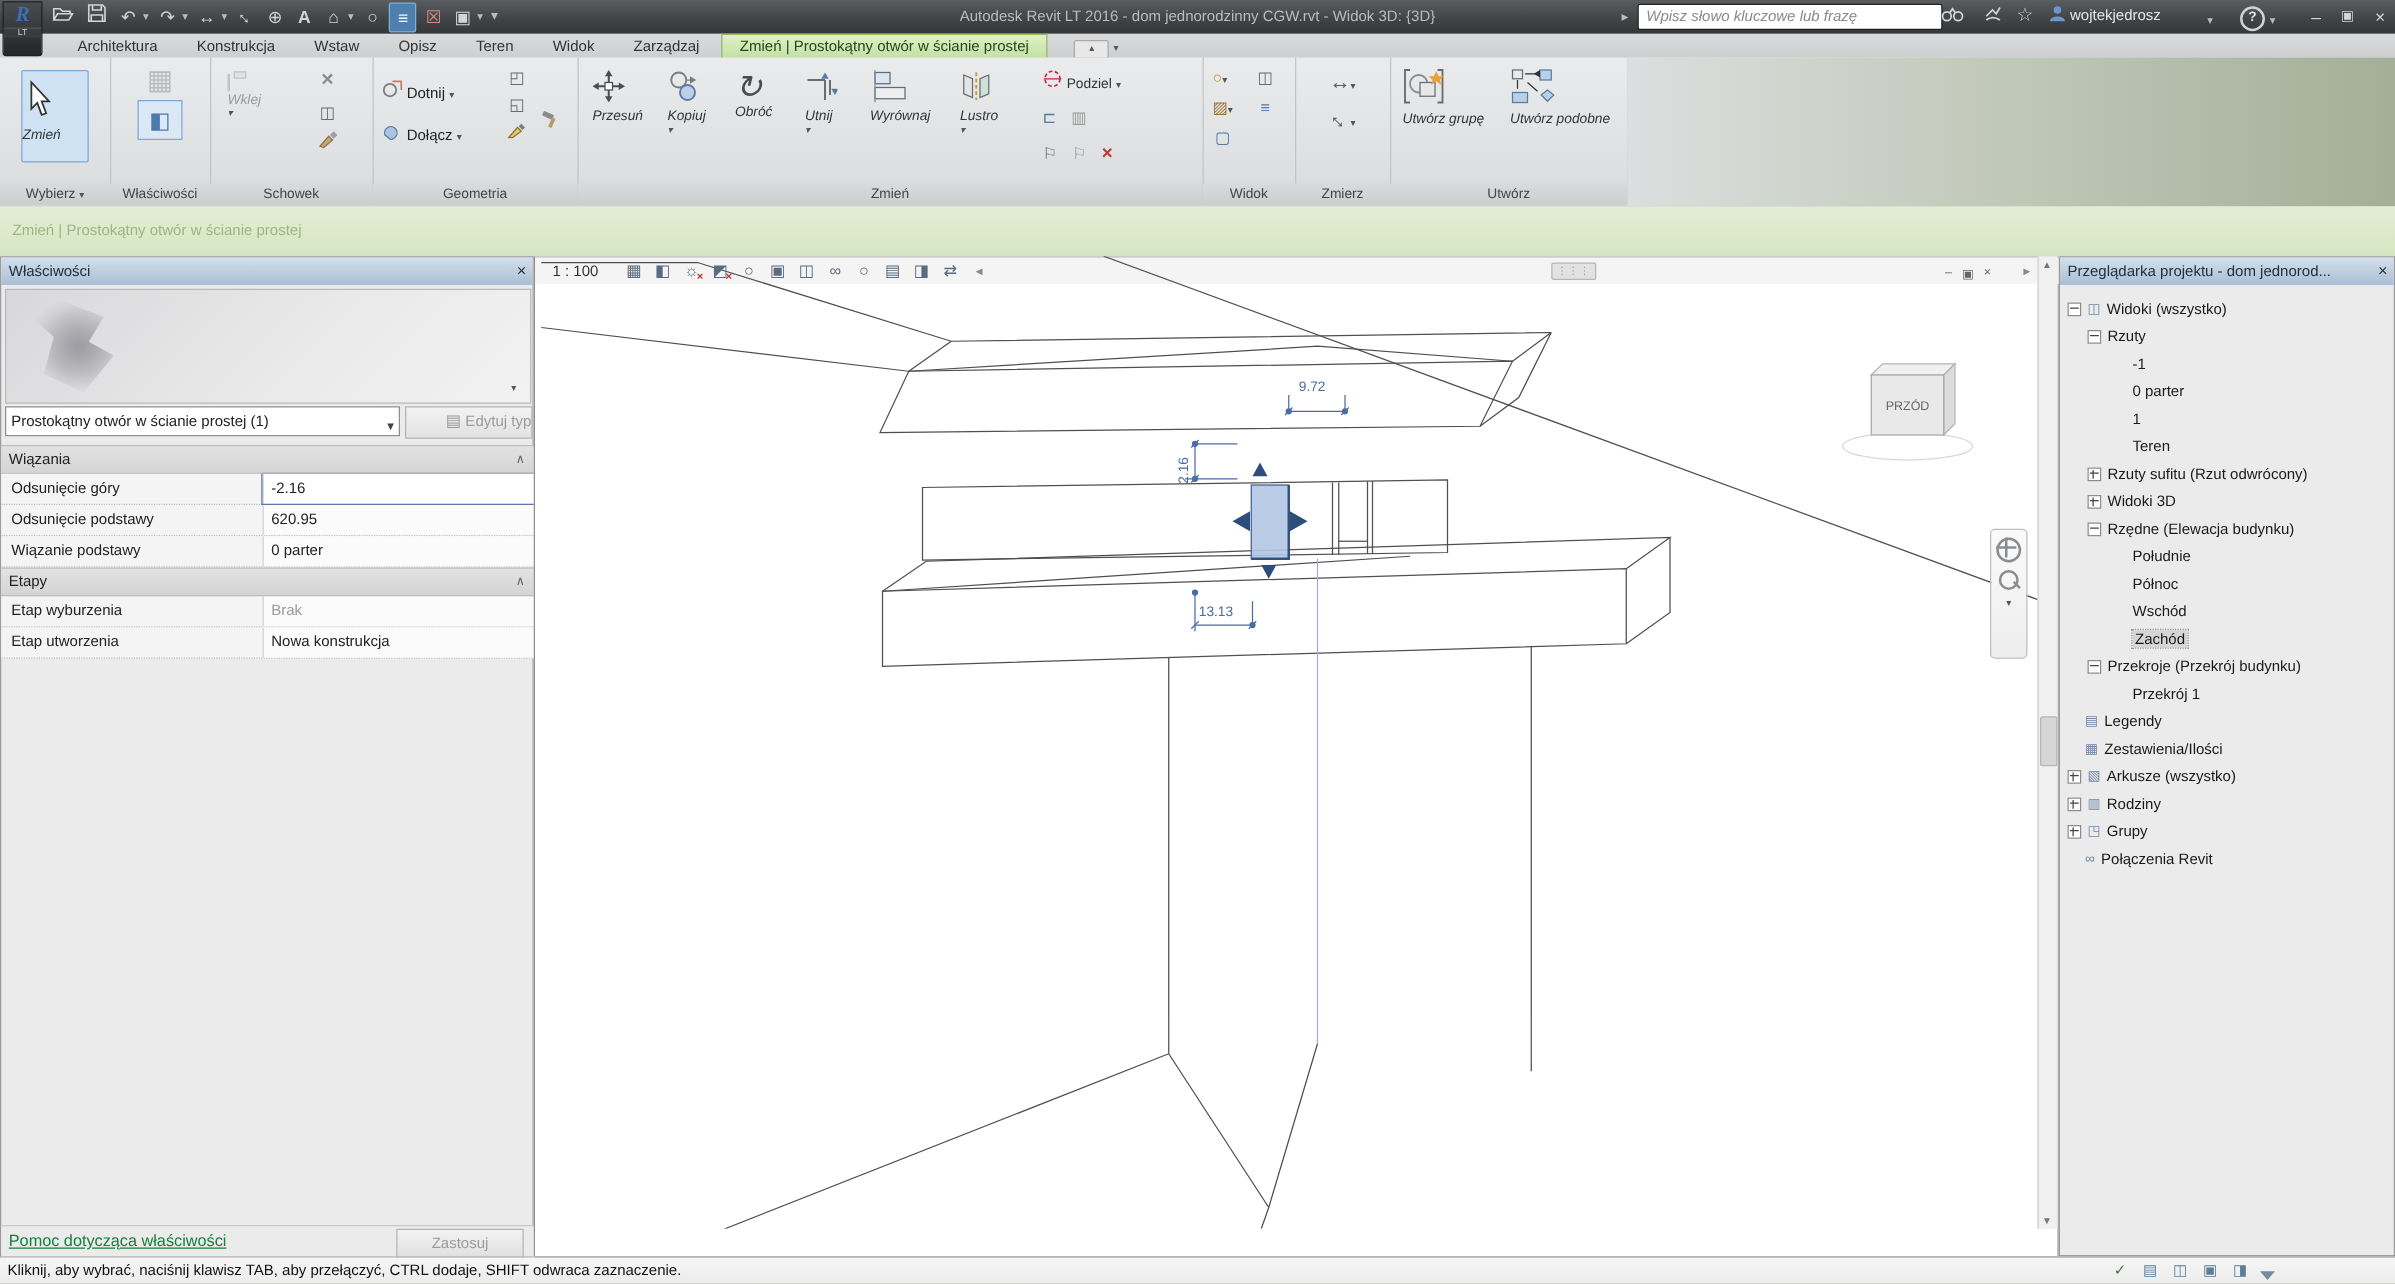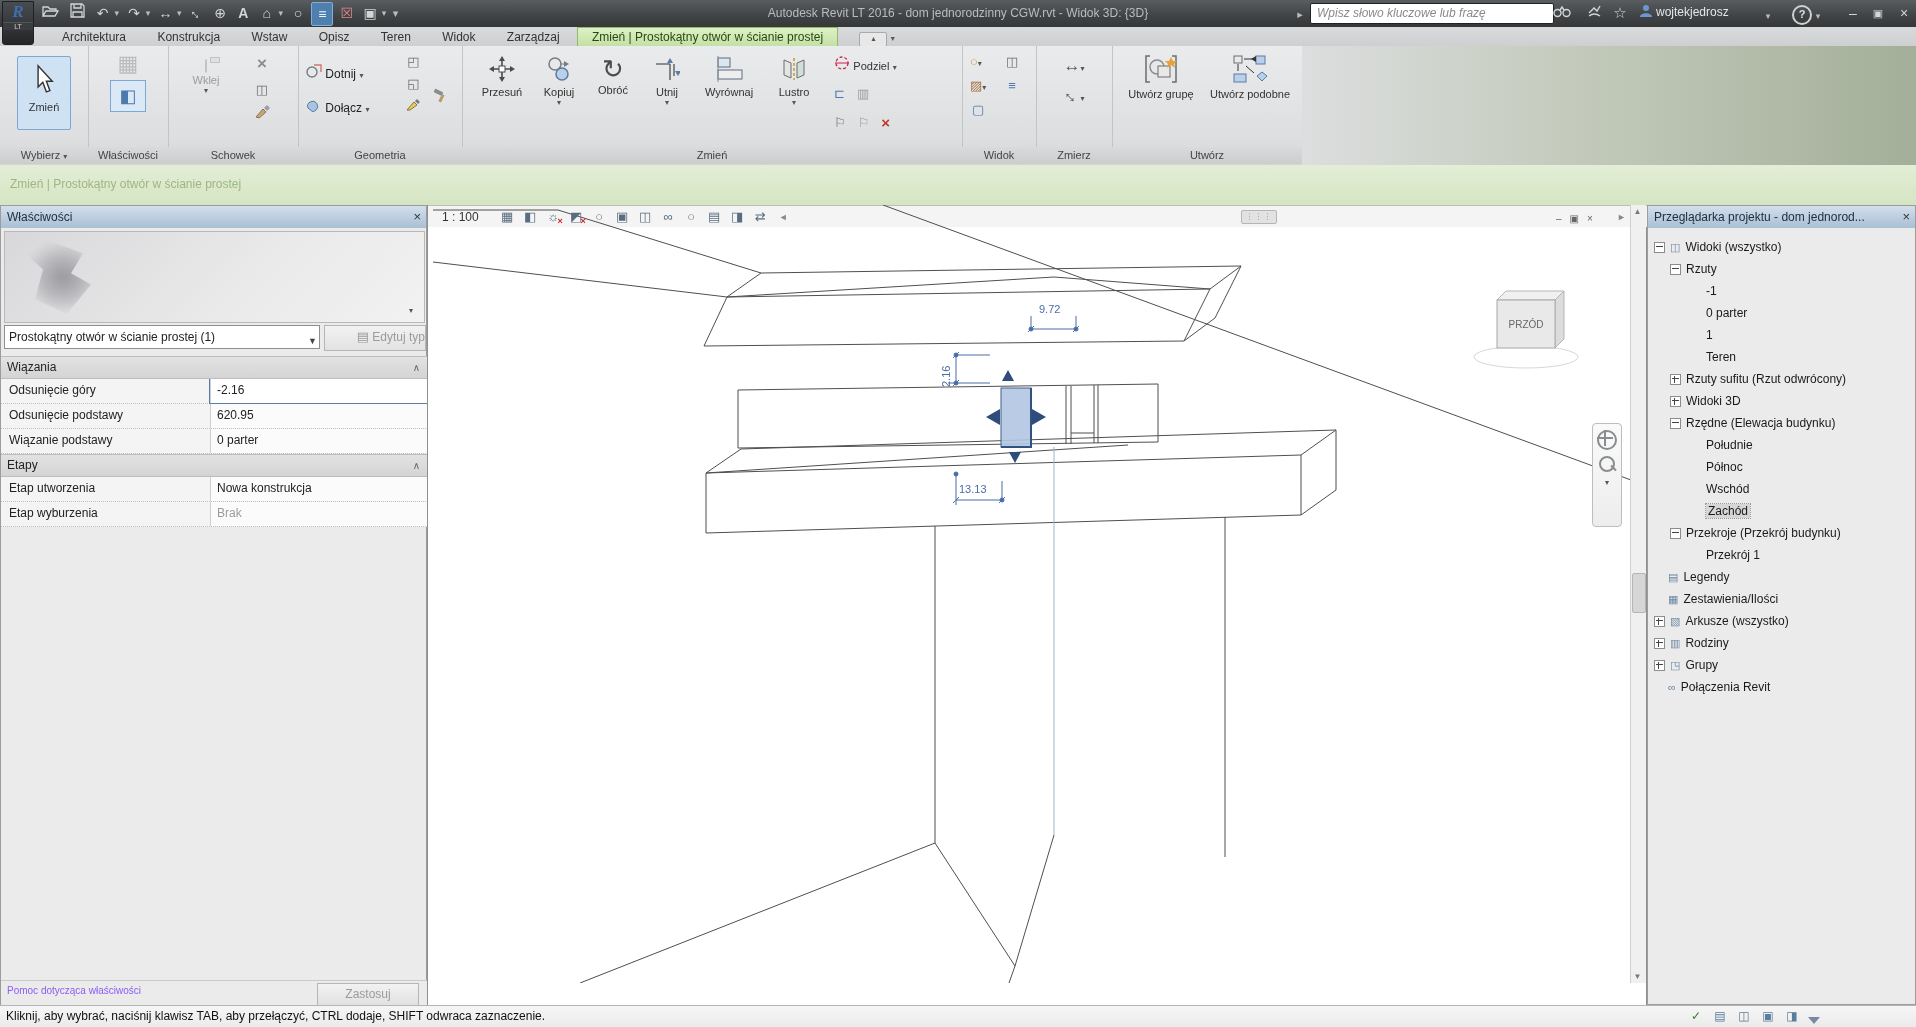--- a/index.html
+++ b/index.html
@@ -20,21 +20,21 @@
   .helpc{width:16px;height:16px;border:2px solid #cfd1d3;border-radius:50%;line-height:15px;font-size:11px;font-weight:bold;color:#dfe1e3;}
   
   .tabrow{left:0;top:27px;width:1916px;height:19px;background:linear-gradient(180deg,#d8dadb,#cdcfd0);}
   .tab{height:19px;line-height:19px;padding:0 14px;font-size:12px;color:#333;}
   .tab.active{background:linear-gradient(180deg,#dff0c6,#c3dfa2);border:1px solid #93b969;border-bottom:none;color:#234a18;}
   .tabwidget{width:26px;height:13px;border:1px solid #aaa;background:#e8e8e8;border-radius:2px;font-size:8px;line-height:12px;color:#555;}
   
   .ribbon{left:0;top:46px;width:1916px;height:119px;background:linear-gradient(180deg,#e9ebec,#dcdedf 80%,#d3d5d6);border-bottom:1px solid #b4b6b7;}
   .rpanel{top:0;height:101px;border-right:1px solid #c2c4c5;}
   .plabel{top:101px;height:17px;line-height:17px;text-align:center;font-size:11px;color:#444;background:linear-gradient(180deg,#d8dadb,#cbcdce);border-right:1px solid #c2c4c5;}
-  .rtool{text-align:center;font-size:11px;color:#333;}
+  .rtool{font-size:11px;color:#333;font-style:italic;}
   .rtool .cap{display:block;margin-top:2px;}
   .bigbtn{width:52px;height:72px;}
   .sel{background:#cfe2f4;border:1px solid #7da7d9;border-radius:2px;}
   .gicon{font-size:17px;color:#5a5d60;line-height:20px;}
   .micon{font-size:13px;color:#6a6d70;line-height:15px;}
   .blue{color:#4e79ad;}
   .gold{color:#c89a2a;}
   .gray{color:#9b9b9b;}
   .caret{font-size:8px;color:#555;}
   .clip{width:18px;height:23px;border:1px solid #b0b0b0;background:#ececec;border-radius:2px;position:relative;margin:0 auto;opacity:.65;}
@@ -52,21 +52,21 @@
   .combo{left:3px;top:119px;width:316px;height:24px;background:#fff;border:1px solid #8f8f8f;line-height:22px;padding:0 4px;box-sizing:border-box;}
   .combo .da{position:absolute;right:2px;top:4px;font-size:9px;color:#444;}
   .etbtn{left:323px;top:119px;width:100px;height:24px;background:linear-gradient(180deg,#f2f2f2,#e2e2e2);border:1px solid #b5b5b5;color:#9b9b9b;line-height:22px;text-align:right;font-size:12px;}
   .sechead{height:21px;line-height:21px;background:linear-gradient(180deg,#e2e2e2,#d4d4d4);border-top:1px solid #bdbdbd;border-bottom:1px solid #bdbdbd;padding:0 6px;font-size:12px;color:#222;position:relative;}
   .sechead .pin{position:absolute;right:8px;top:0;font-size:10px;color:#666;}
   .prow{height:24px;display:flex;border-bottom:1px dotted #bfbfbf;background:#f4f4f4;}
   .prow .lab{width:209px;padding:4px 16px 0 8px;box-sizing:border-box;}
   .prow .val{flex:1;padding:4px 0 0 6px;border-left:1px solid #cfcfcf;background:#fbfbfb;}
   .valsel{outline:1px solid #5a7ba6;background:#fff !important;}
   .dimtx{color:#9b9b9b;}
-  .helplink{color:#8b5cf6;font-size:10px;}
+  .helplink{color:#15803d;text-decoration:underline;font-size:13px;}
   .applybtn{width:100px;height:22px;background:linear-gradient(180deg,#f2f2f2,#e0e0e0);border:1px solid #b5b5b5;color:#9b9b9b;text-align:center;line-height:20px;}
   
   .trow{height:22px;display:flex;align-items:center;gap:5px;font-size:12px;color:#1a1a1a;padding-left:6px;}
   .exp{width:9px;height:9px;border:1px solid #8c8c8c;background:#fff;position:relative;flex:none;}
   .exp::before{content:"";position:absolute;left:1px;right:1px;top:3px;height:1px;background:#444;}
   .exp.plus::after{content:"";position:absolute;top:1px;bottom:1px;left:3px;width:1px;background:#444;}
   .ticon{font-size:11px;color:#6e87a5;flex:none;line-height:12px;}
   .selitem{background:#d6d6d6;outline:1px dotted #9a9a9a;padding:0 2px;}
   .ind1{padding-left:22px;} .ind2{padding-left:58px;}
   
@@ -377,26 +377,26 @@
       <div class="prow">
         <div class="lab">Odsunięcie podstawy</div>
         <div class="val">620.95</div>
       </div>
       <div class="prow">
         <div class="lab">Wiązanie podstawy</div>
         <div class="val">0 parter</div>
       </div>
       <div class="sechead"><span>Etapy</span><span class="pin">∧</span></div>
       <div class="prow">
+        <div class="lab">Etap wyburzenia</div>
+        <div class="val dimtx">Brak</div>
+      </div>
+      <div class="prow">
         <div class="lab">Etap utworzenia</div>
         <div class="val">Nowa konstrukcja</div>
-      </div>
-      <div class="prow">
-        <div class="lab">Etap wyburzenia</div>
-        <div class="val dimtx">Brak</div>
       </div>
     </div>
 
     <div class="abs" style="left:0;top:774px;width:427px;height:26px;border-top:1px solid #c9c9c9;background:#ebebeb;">
       <span class="abs helplink" style="left:6px;top:4px;">Pomoc dotycząca właściwości</span>
       <span class="abs applybtn" style="left:316px;top:2px;">Zastosuj</span>
     </div>
   </div>
 
   <div class="abs canvas">

